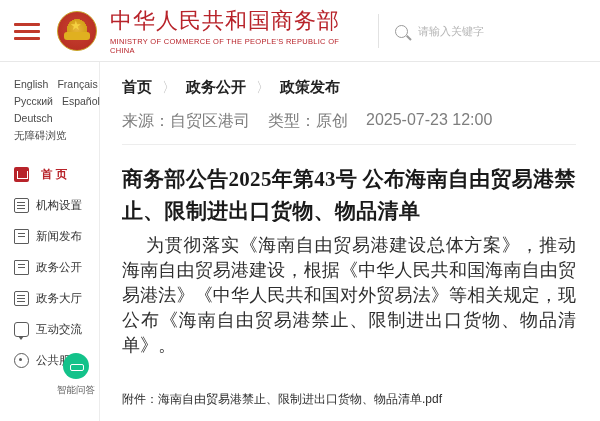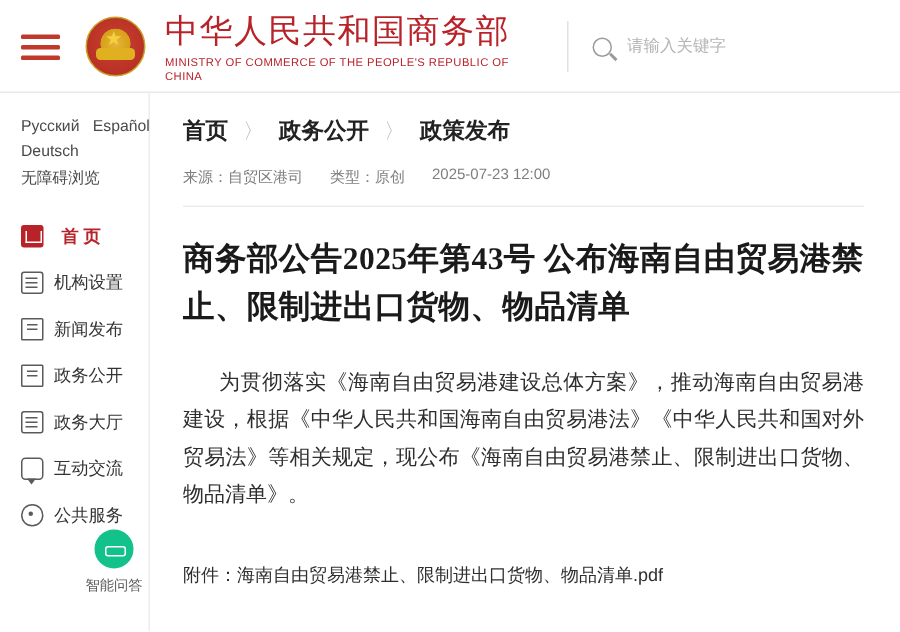--- a/index.html
+++ b/index.html
@@ -264,43 +264,43 @@
   }
   .breadcrumb .sep {
     color: #bdbdbd;
     font-weight: normal;
     font-size: 14px;
   }
   .breadcrumb .crumb { cursor: pointer; }
   .breadcrumb .crumb.current { color: #222; }
   .meta {
     margin-top: 14px;
-    font-size: 10px;
+    font-size: 16px;
     color: #7d7d7d;
     display: flex;
     gap: 18px;
   }
   .meta .lbl { color: #7d7d7d; }
   .meta .val { color: #7d7d7d; }
   .meta-rule {
     margin-top: 12px;
     border-top: 1px solid #ededed;
   }
   .doc-title {
     margin-top: 18px;
     font-family: "Liberation Serif", serif;
     font-size: 21px;
     font-weight: bold;
     color: #1a1a1a;
     line-height: 32px;
     letter-spacing: 0.3px;
   }
   .doc-body {
-    margin-top: 22px;
-    font-size: 14px;
+    margin-top: 6px;
+    font-size: 18px;
     color: #2e2e2e;
     line-height: 25px;
     text-align: justify;
     text-indent: 24px;
   }
   .attachment {
     margin-top: 30px;
     font-size: 12px;
     color: #2e2e2e;
     line-height: 22px;
@@ -332,20 +332,24 @@
       <div class="search-icon"></div>
       <input class="search-input" type="text" placeholder="请输入关键字" style="">
     </div>
     <div class="header-rule"></div>
   </div>
 
   <div class="body">
 
     <div class="sidebar">
       <div class="lang-list">
+        <div class="row">
+          <span>English</span>
+          <span>Français</span>
+        </div>
         <div class="row">
           <span>Русский</span>
           <span>Español</span>
         </div>
         <div class="row">
           <span>Deutsch</span>
         </div>
       </div>
       <div class="barrier">无障碍浏览</div>
 

